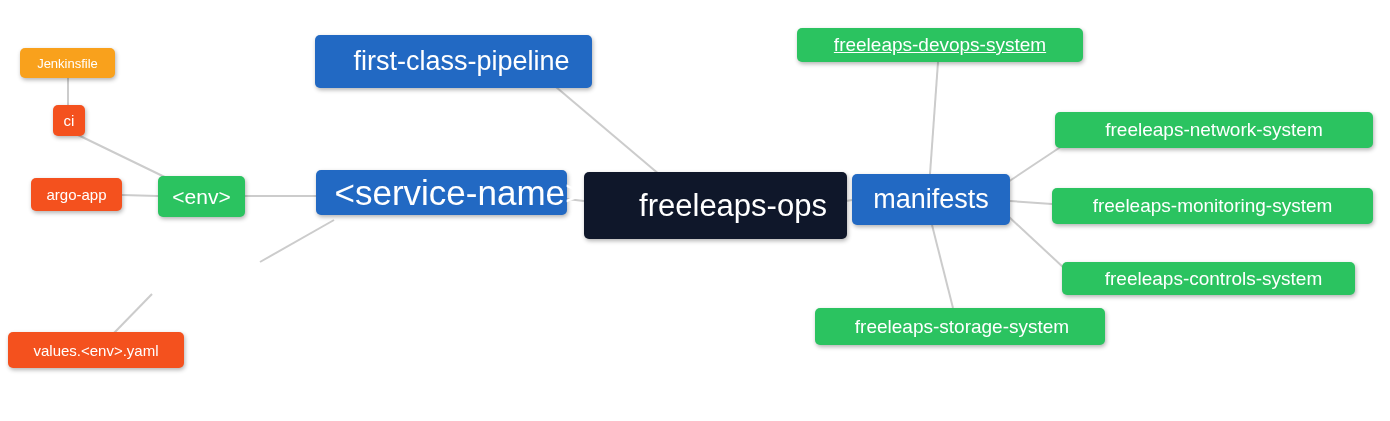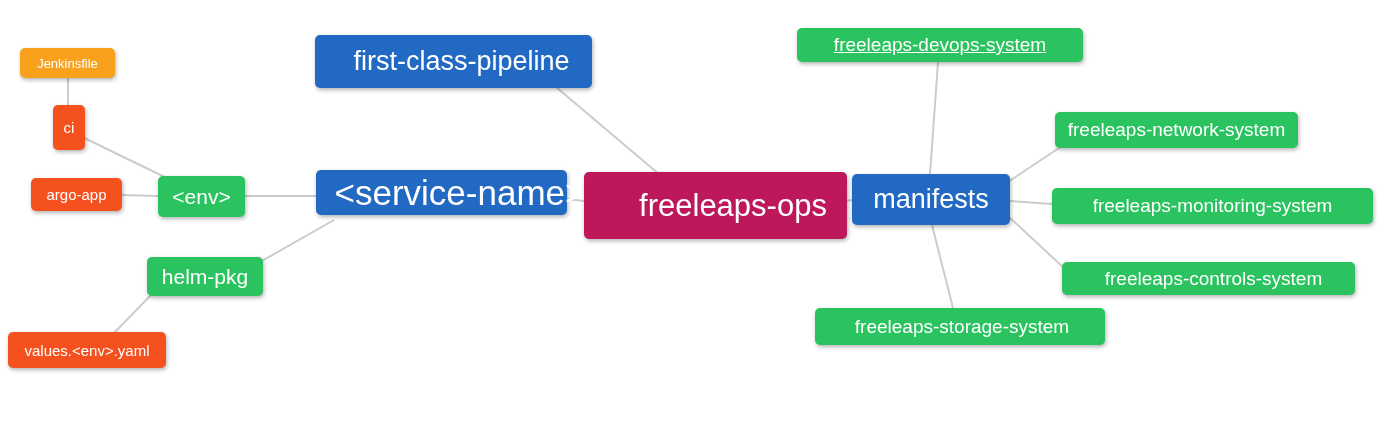--- a/index.html
+++ b/index.html
@@ -19,34 +19,34 @@
     border-radius:5px;
     box-shadow:1px 2px 4px rgba(0,0,0,0.3);
     cursor:pointer;
     box-sizing:border-box;
     padding:0 8px;
   }
   .c-blue  {background:#2269c3;}
   .c-green {background:#2bc360;}
   .c-orange{background:#f9a11c;margin-top:21px;}
   .c-red   {background:#f4511e;}
-  .c-dark  {background:#be185d;padding-left:43px;}
+  .c-dark  {background:#0f172a;padding-left:43px;}
 
   #n-jenkinsfile {left:20px;  top:27px;  width:95px;  height:30px; font-size:13px;}
-  #n-ci          {left:53px;  top:105px; width:32px;  height:45px; font-size:15px;}
+  #n-ci          {left:53px;  top:105px; width:32px;  height:31px; font-size:15px;}
   #n-argo-app    {left:31px;  top:178px; width:91px;  height:33px; font-size:15px;}
   #n-env         {left:158px; top:176px; width:87px;  height:41px; font-size:21px;}
   #n-helm-pkg    {left:147px; top:257px; width:116px; height:39px; font-size:21px;}
-  #n-values      {left:8px;   top:332px; width:158px; height:36px; font-size:15px;}
+  #n-values      {left:8px;   top:332px; width:176px; height:36px; font-size:15px;}
   #n-fcp         {left:315px; top:35px;  width:277px; height:53px; font-size:27px;padding-left:24px;}
   #n-service     {left:316px; top:170px; width:251px; height:45px; font-size:35px;padding-left:45px;}
   #n-ops         {left:584px; top:172px; width:263px; height:67px; font-size:31px;}
   #n-manifests   {left:852px; top:174px; width:158px; height:51px; font-size:27px;text-align:right;}
   #n-devops      {left:797px; top:28px;  width:286px; height:34px; font-size:19px;text-decoration:underline;}
-  #n-network     {left:1055px;top:112px; width:243px; height:36px; font-size:19px;}
+  #n-network     {left:1055px;top:112px; width:318px; height:36px; font-size:19px;}
   #n-monitoring  {left:1052px;top:188px; width:321px; height:36px; font-size:19px;}
   #n-controls    {left:1062px;top:262px; width:293px; height:33px; font-size:19px;padding-left:18px;}
   #n-storage     {left:815px; top:308px; width:290px; height:37px; font-size:19px;padding-left:12px;}
 </style>
 </head>
 <body>
 
 <div class="canvas">
 
   <svg class="edges" width="1390" height="421" aria-hidden="true">
@@ -63,21 +63,20 @@
     <line x1="1008" y1="182" x2="1062" y2="146"></line>
     <line x1="1010" y1="201" x2="1052" y2="204"></line>
     <line x1="1008" y1="216" x2="1064" y2="268"></line>
     <line x1="932" y1="225" x2="953" y2="308"></line>
   </svg>
 
   <div class="node c-orange" id="n-jenkinsfile">Jenkinsfile</div>
   <div class="node c-red" id="n-ci">ci</div>
   <div class="node c-red" id="n-argo-app">argo-app</div>
   <div class="node c-green" id="n-env">&lt;env&gt;</div>
-  <div class="node c-green" id="n-helm-pkg">helm-pkg</div>
   <div class="node c-red" id="n-values">values.&lt;env&gt;.yaml</div>
   <div class="node c-blue" id="n-fcp">first-class-pipeline</div>
   <div class="node c-blue" id="n-service">&lt;service-name&gt;</div>
   <div class="node c-dark" id="n-ops">freeleaps-ops</div>
   <div class="node c-blue" id="n-manifests">manifests</div>
   <div class="node c-green" id="n-devops">freeleaps-devops-system</div>
   <div class="node c-green" id="n-network">freeleaps-network-system</div>
   <div class="node c-green" id="n-monitoring">freeleaps-monitoring-system</div>
   <div class="node c-green" id="n-controls">freeleaps-controls-system</div>
   <div class="node c-green" id="n-storage">freeleaps-storage-system</div>

